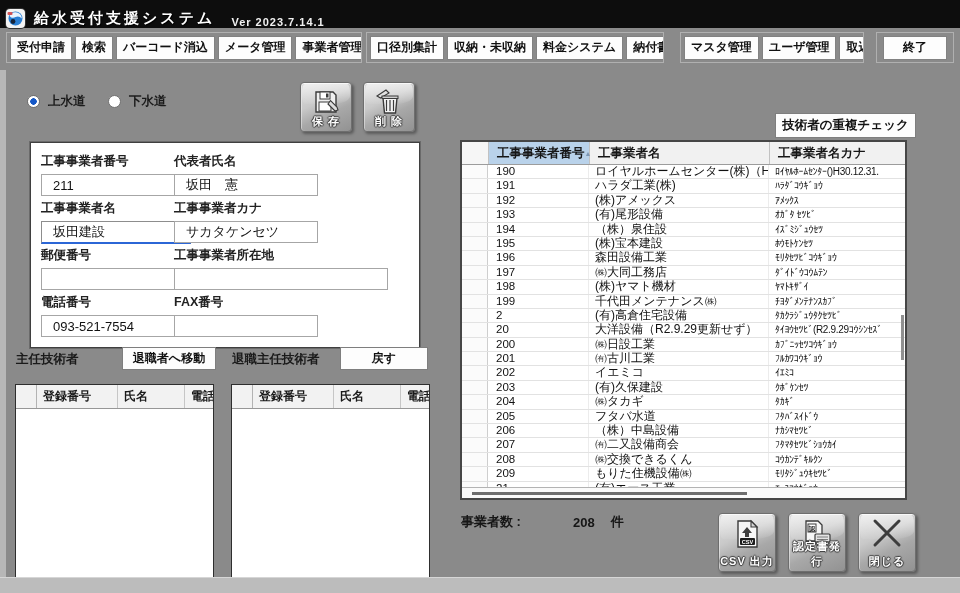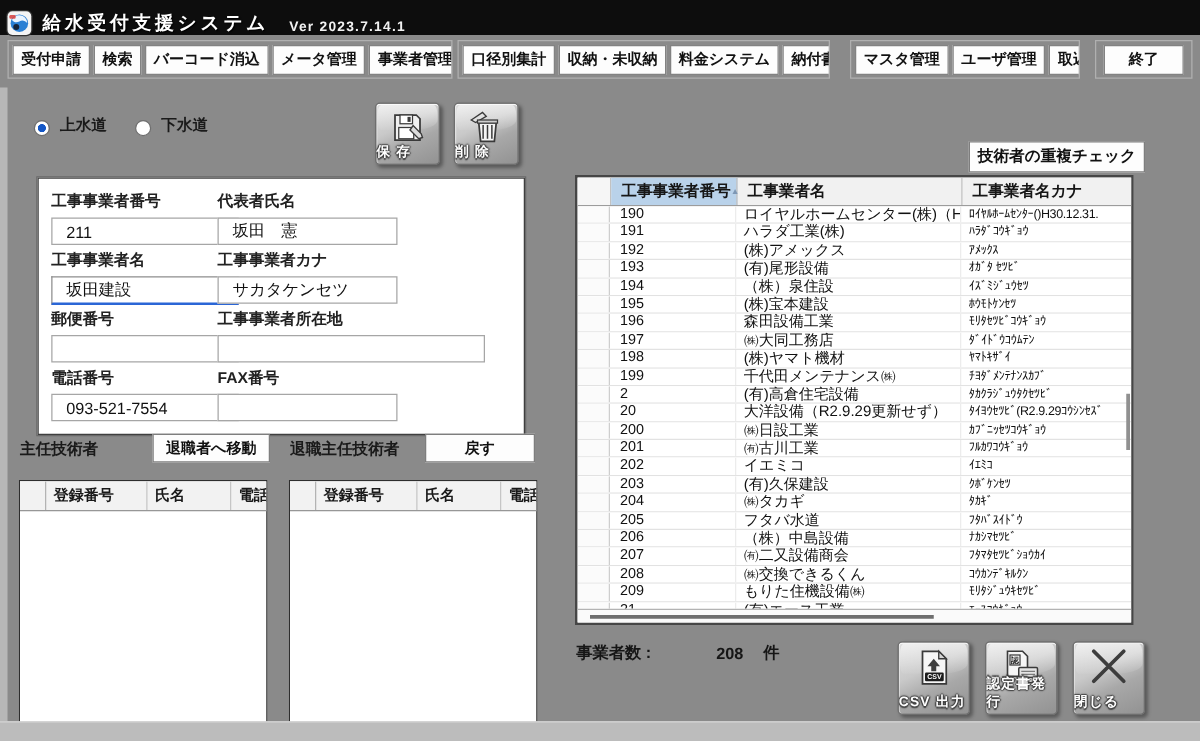--- a/index.html
+++ b/index.html
@@ -22,34 +22,34 @@
     display:flex;align-items:center;gap:3px;padding:0 3px;box-sizing:border-box;overflow:hidden}
   .ng1{left:6px;width:356px}
   .ng2{left:366px;width:298px}
   .ng3{left:680px;width:184px}
   .ngx{left:876px;width:78px;justify-content:center}
   .navbtn{height:24px;background:#fdfdfd;border:1px solid #828282;color:#111;
     font:600 12px "Liberation Sans","DejaVu Sans",sans-serif;padding:0 6px;white-space:nowrap;flex:0 0 auto}
   
   .edgestrip{position:absolute;left:0;top:70px;width:6px;height:507px;background:#b7b7b7}
   
-  .radio{position:absolute;top:93px;height:16px;display:flex;align-items:flex-end;gap:8px;cursor:default}
+  .radio{position:absolute;top:93px;height:16px;display:flex;align-items:center;gap:8px;cursor:default}
   .r-up{left:27px}.r-down{left:108px}
   .rdot{width:11px;height:11px;border-radius:50%;border:1px solid #6f6f6f;background:#fff;flex:0 0 auto}
   .rdot.on{background:radial-gradient(circle,#1457c6 0 3px,#fff 3.5px)}
   .rlab{font:600 12.5px "Liberation Sans","DejaVu Sans",sans-serif;color:#1a1a1a}
   
   .gbtn{position:absolute;border:1px solid #6e6e6e;border-radius:4px;
     background:linear-gradient(155deg,#dedede 0%,#c9c9c9 38%,#a8a8a8 62%,#929292 100%);
     box-shadow:inset 0 1px 0 rgba(255,255,255,.85),inset 1px 0 0 rgba(255,255,255,.4),2px 2px 3px rgba(0,0,0,.35);
     overflow:hidden}
   .gbtn::before{content:"";position:absolute;left:1px;right:1px;top:1px;height:42%;
     background:linear-gradient(180deg,rgba(255,255,255,.55),rgba(255,255,255,.05));border-radius:3px 3px 40%/8px}
   .gbtn svg{position:absolute;left:50%;top:4px;transform:translateX(-50%)}
-  .bcap{position:absolute;left:0;right:0;bottom:2px;text-align:left;color:#fff;
+  .bcap{position:absolute;left:0;right:0;bottom:2px;text-align:center;color:#fff;
     font-size:11px;font-weight:bold;letter-spacing:1px;
     text-shadow:0 1px 1px #3c3c3c,0 -1px 1px #3c3c3c,1px 0 1px #3c3c3c,-1px 0 1px #3c3c3c}
   .b-save{left:300px;top:82px;width:50px;height:48px}
   .b-del{left:363px;top:82px;width:50px;height:48px}
   .b-csv{left:718px;top:513px;width:56px;height:57px}
   .b-cert{left:788px;top:513px;width:56px;height:57px}
   .b-close{left:858px;top:513px;width:56px;height:57px}
   
   .formpanel{position:absolute;left:30px;top:142px;width:388px;height:204px;background:#fff;
     border:1px solid #3f3f3f;box-shadow:0 0 0 1px #6a6a6a}

